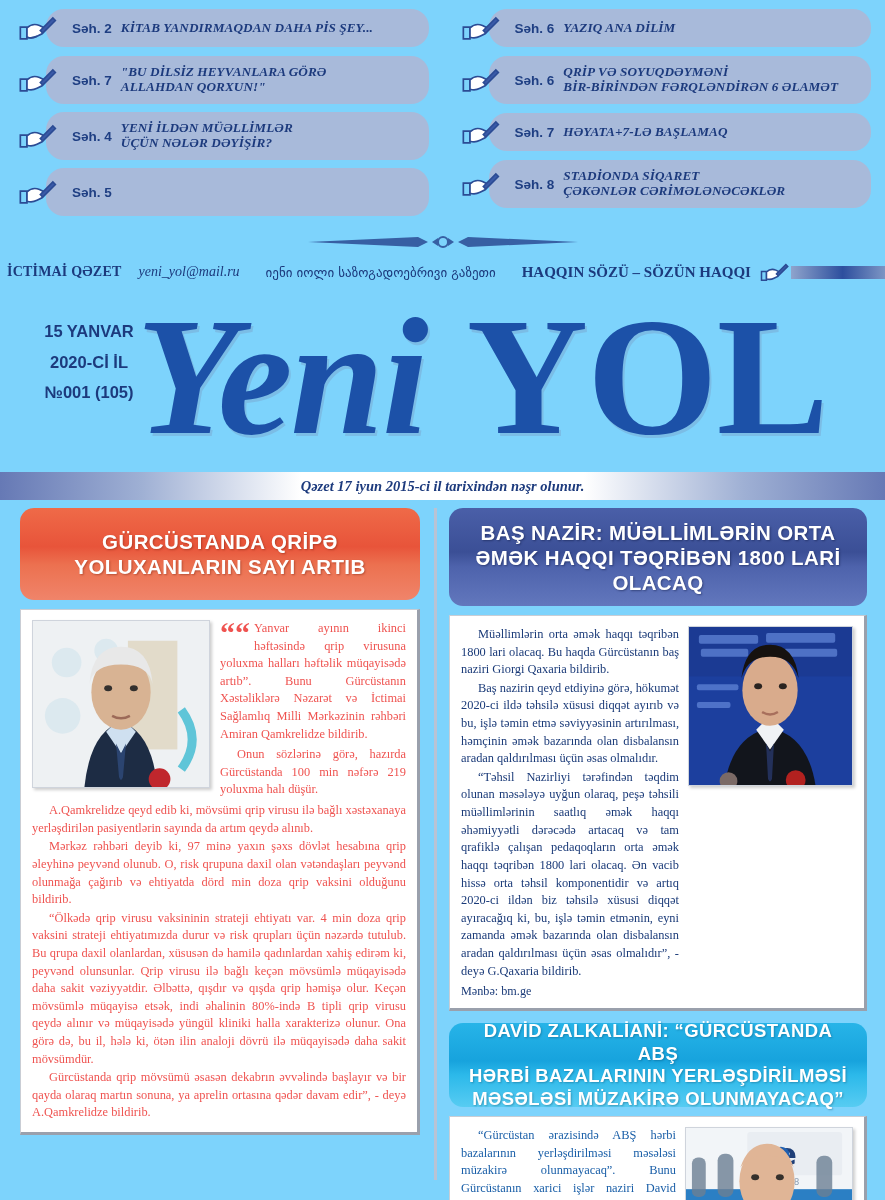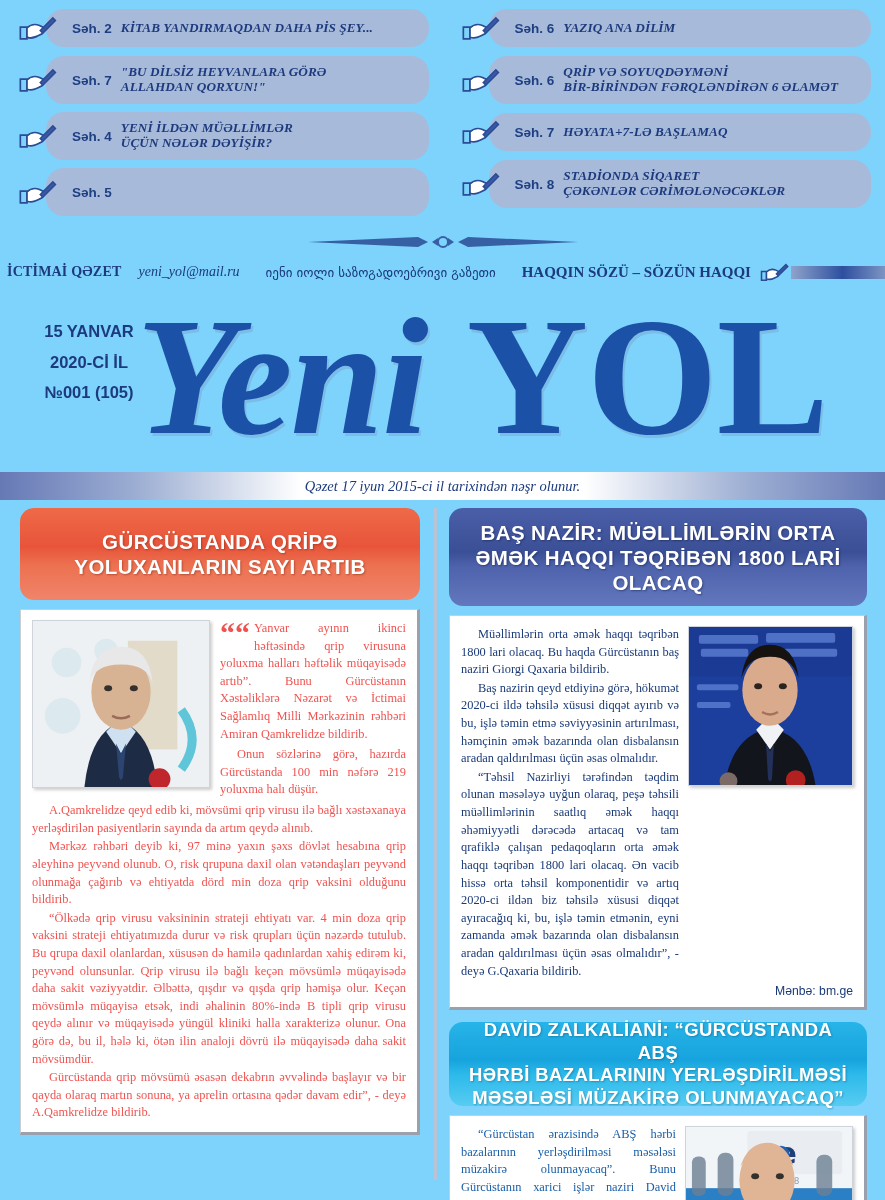--- a/index.html
+++ b/index.html
@@ -111,21 +111,21 @@
   .logo .yol { font-style: normal; letter-spacing: -1px; }
 
   
   .subbar {
     position: absolute; left: 0; top: 472px; width: 885px; height: 28px;
     background: linear-gradient(90deg,#6679b5 0%, #9fb0d4 16%, #ffffff 34%, #ffffff 66%, #9fb0d4 84%, #6679b5 100%);
     display: flex; align-items: center; justify-content: center;
   }
   .subbar span {
     font-family: "Liberation Serif", serif;
-    font-weight: 400; font-style: italic; font-size: 14.5px; color: #1c3a7d;
+    font-weight: 700; font-style: italic; font-size: 14.5px; color: #1c3a7d;
   }
 
   
   .content {
     position: absolute; left: 0; top: 508px; width: 885px; height: 692px;
     display: flex;
   }
   .col-left { width: 432px; padding: 0 12px 0 20px; position: relative; }
   .col-div { width: 3px; background: #b9c3d4; margin: 0 2px; height: 672px; }
   .col-right { width: 446px; padding: 0 18px 0 10px; position: relative; }
@@ -194,21 +194,21 @@
   }
   .photo svg { display: block; width: 100%; height: 100%; }
 
   .lead-wrap { display: flex; gap: 10px; }
   .quote-col { flex: 1; }
   .qmark {
     float: left; font-size: 30px; line-height: 18px; font-weight: 700;
     margin: 4px 4px 0 0; color: #ef5350; font-family: "Liberation Serif", serif;
   }
   .source-line {
-    text-align: right; font-family: Liberation Sans, sans-serif;
+    font-family: Liberation Serif, serif;
     font-size: 12.2px; color: #1a3a78; margin-top: 3px;
   }
   .clearfix::after { content:""; display:block; clear:both; }
 </style>
 </head>
 <body>
 
 <div class="page">
 
   <div class="index-strip">

